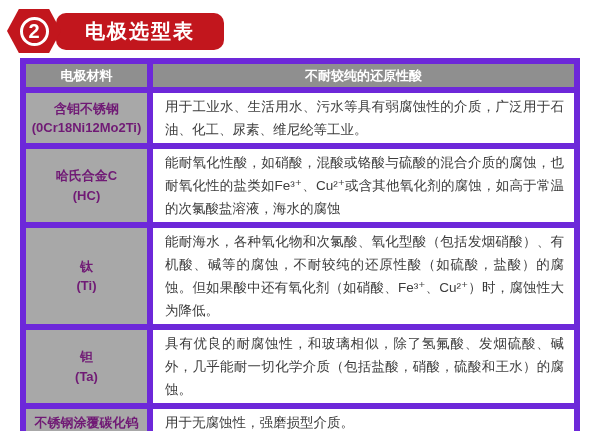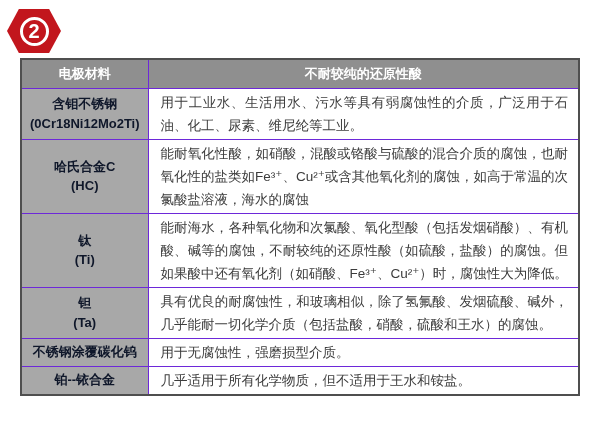--- a/index.html
+++ b/index.html
@@ -36,28 +36,28 @@
   }
 
   
   .table-wrap { margin: 3px 0 0 20px; }
   table {
     border-collapse: collapse;
     width: 560px;
     table-layout: fixed;
     border: 2px solid #4f4f4f;
   }
-  th, td { border: 1px solid #6d28d9; }
+  th, td { border: 6px solid #6d28d9; }
   th {
     background: #8f8f8f; color: #ffffff;
     font-size: 13px; font-weight: bold;
     height: 29px; padding: 0;
   }
   td.mat {
-    background: #a8a8a8; color: #0f172a;
+    background: #a8a8a8; color: #701a75;
     text-align: center; font-weight: bold;
     font-size: 13px; line-height: 1.5;
     padding: 2px 3px;
   }
   td.mat span { display: block; }
   td.desc {
     background: #ffffff; color: #3c3c3c;
     font-size: 13.5px; line-height: 23px;
     padding: 2px 10px 2px 12px;
     text-align: justify;
@@ -72,20 +72,21 @@
 </style>
 </head>
 <body>
 
 <div class="page">
 
   <div class="header-bar">
     <div class="hexagon">
       <div class="hex-ring">2</div>
     </div>
+    <div class="title-pill">电极选型表</div>
   </div>
 
   <div class="table-wrap">
     <table>
       <colgroup>
           <col style="width:127px">
           <col>
         </colgroup>
       <thead>
         <tr>

